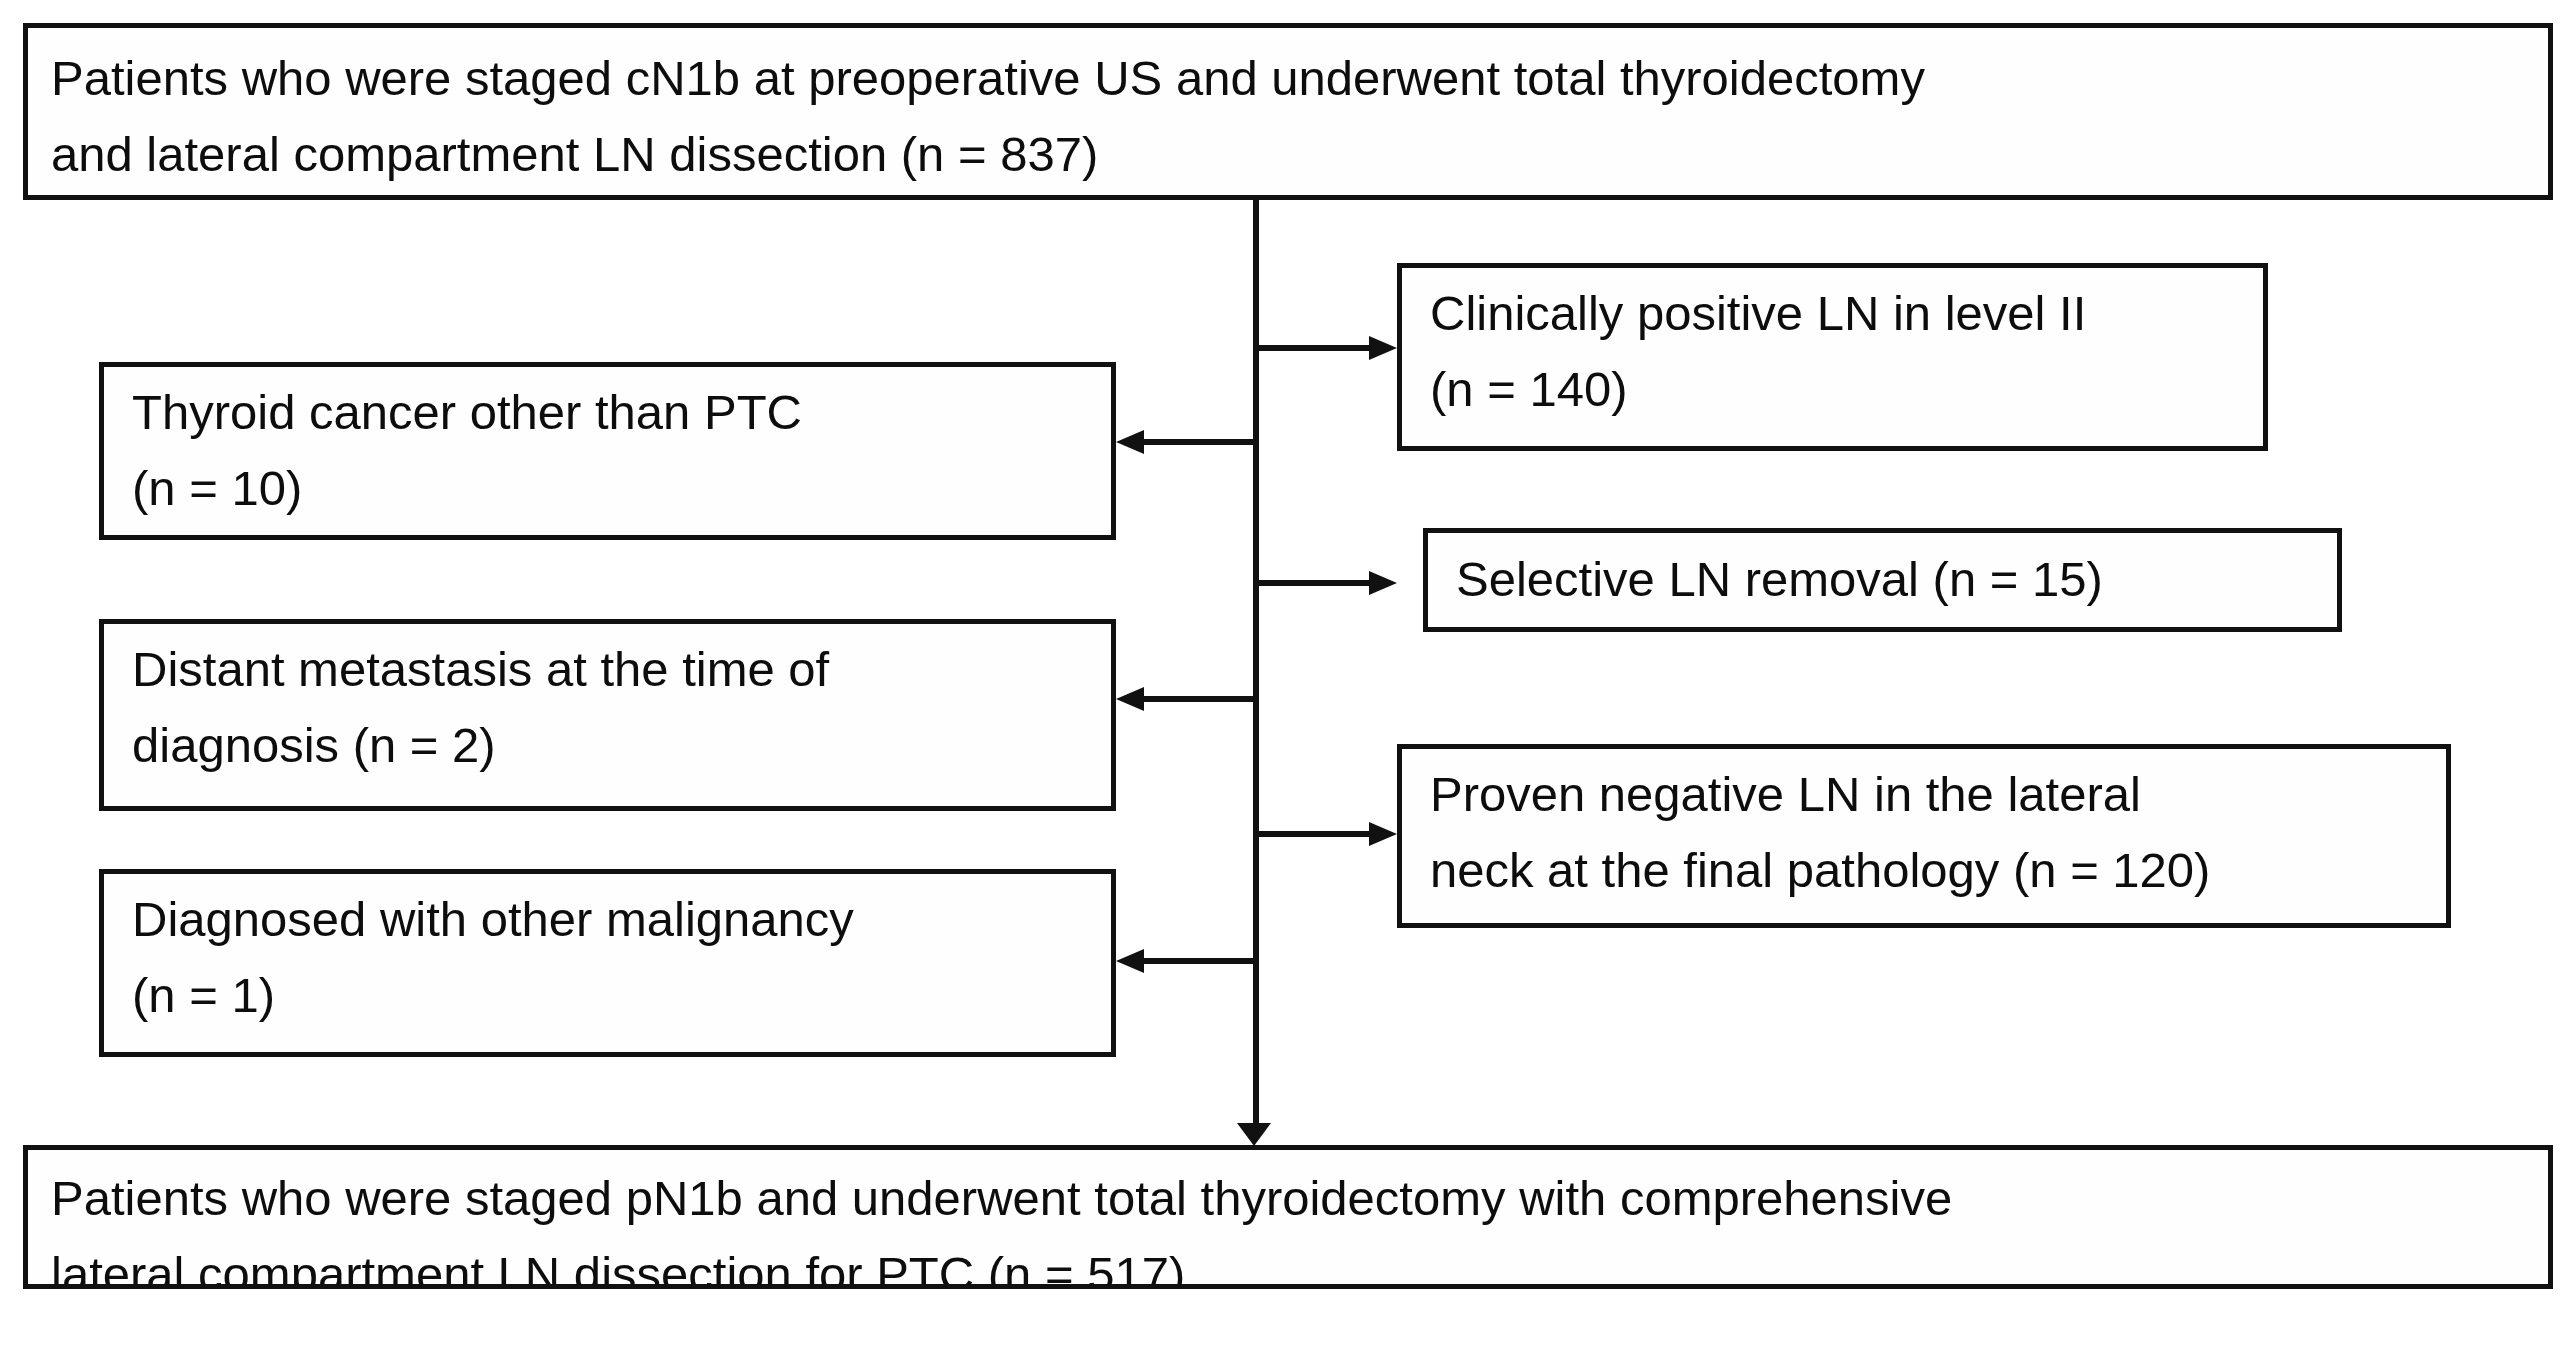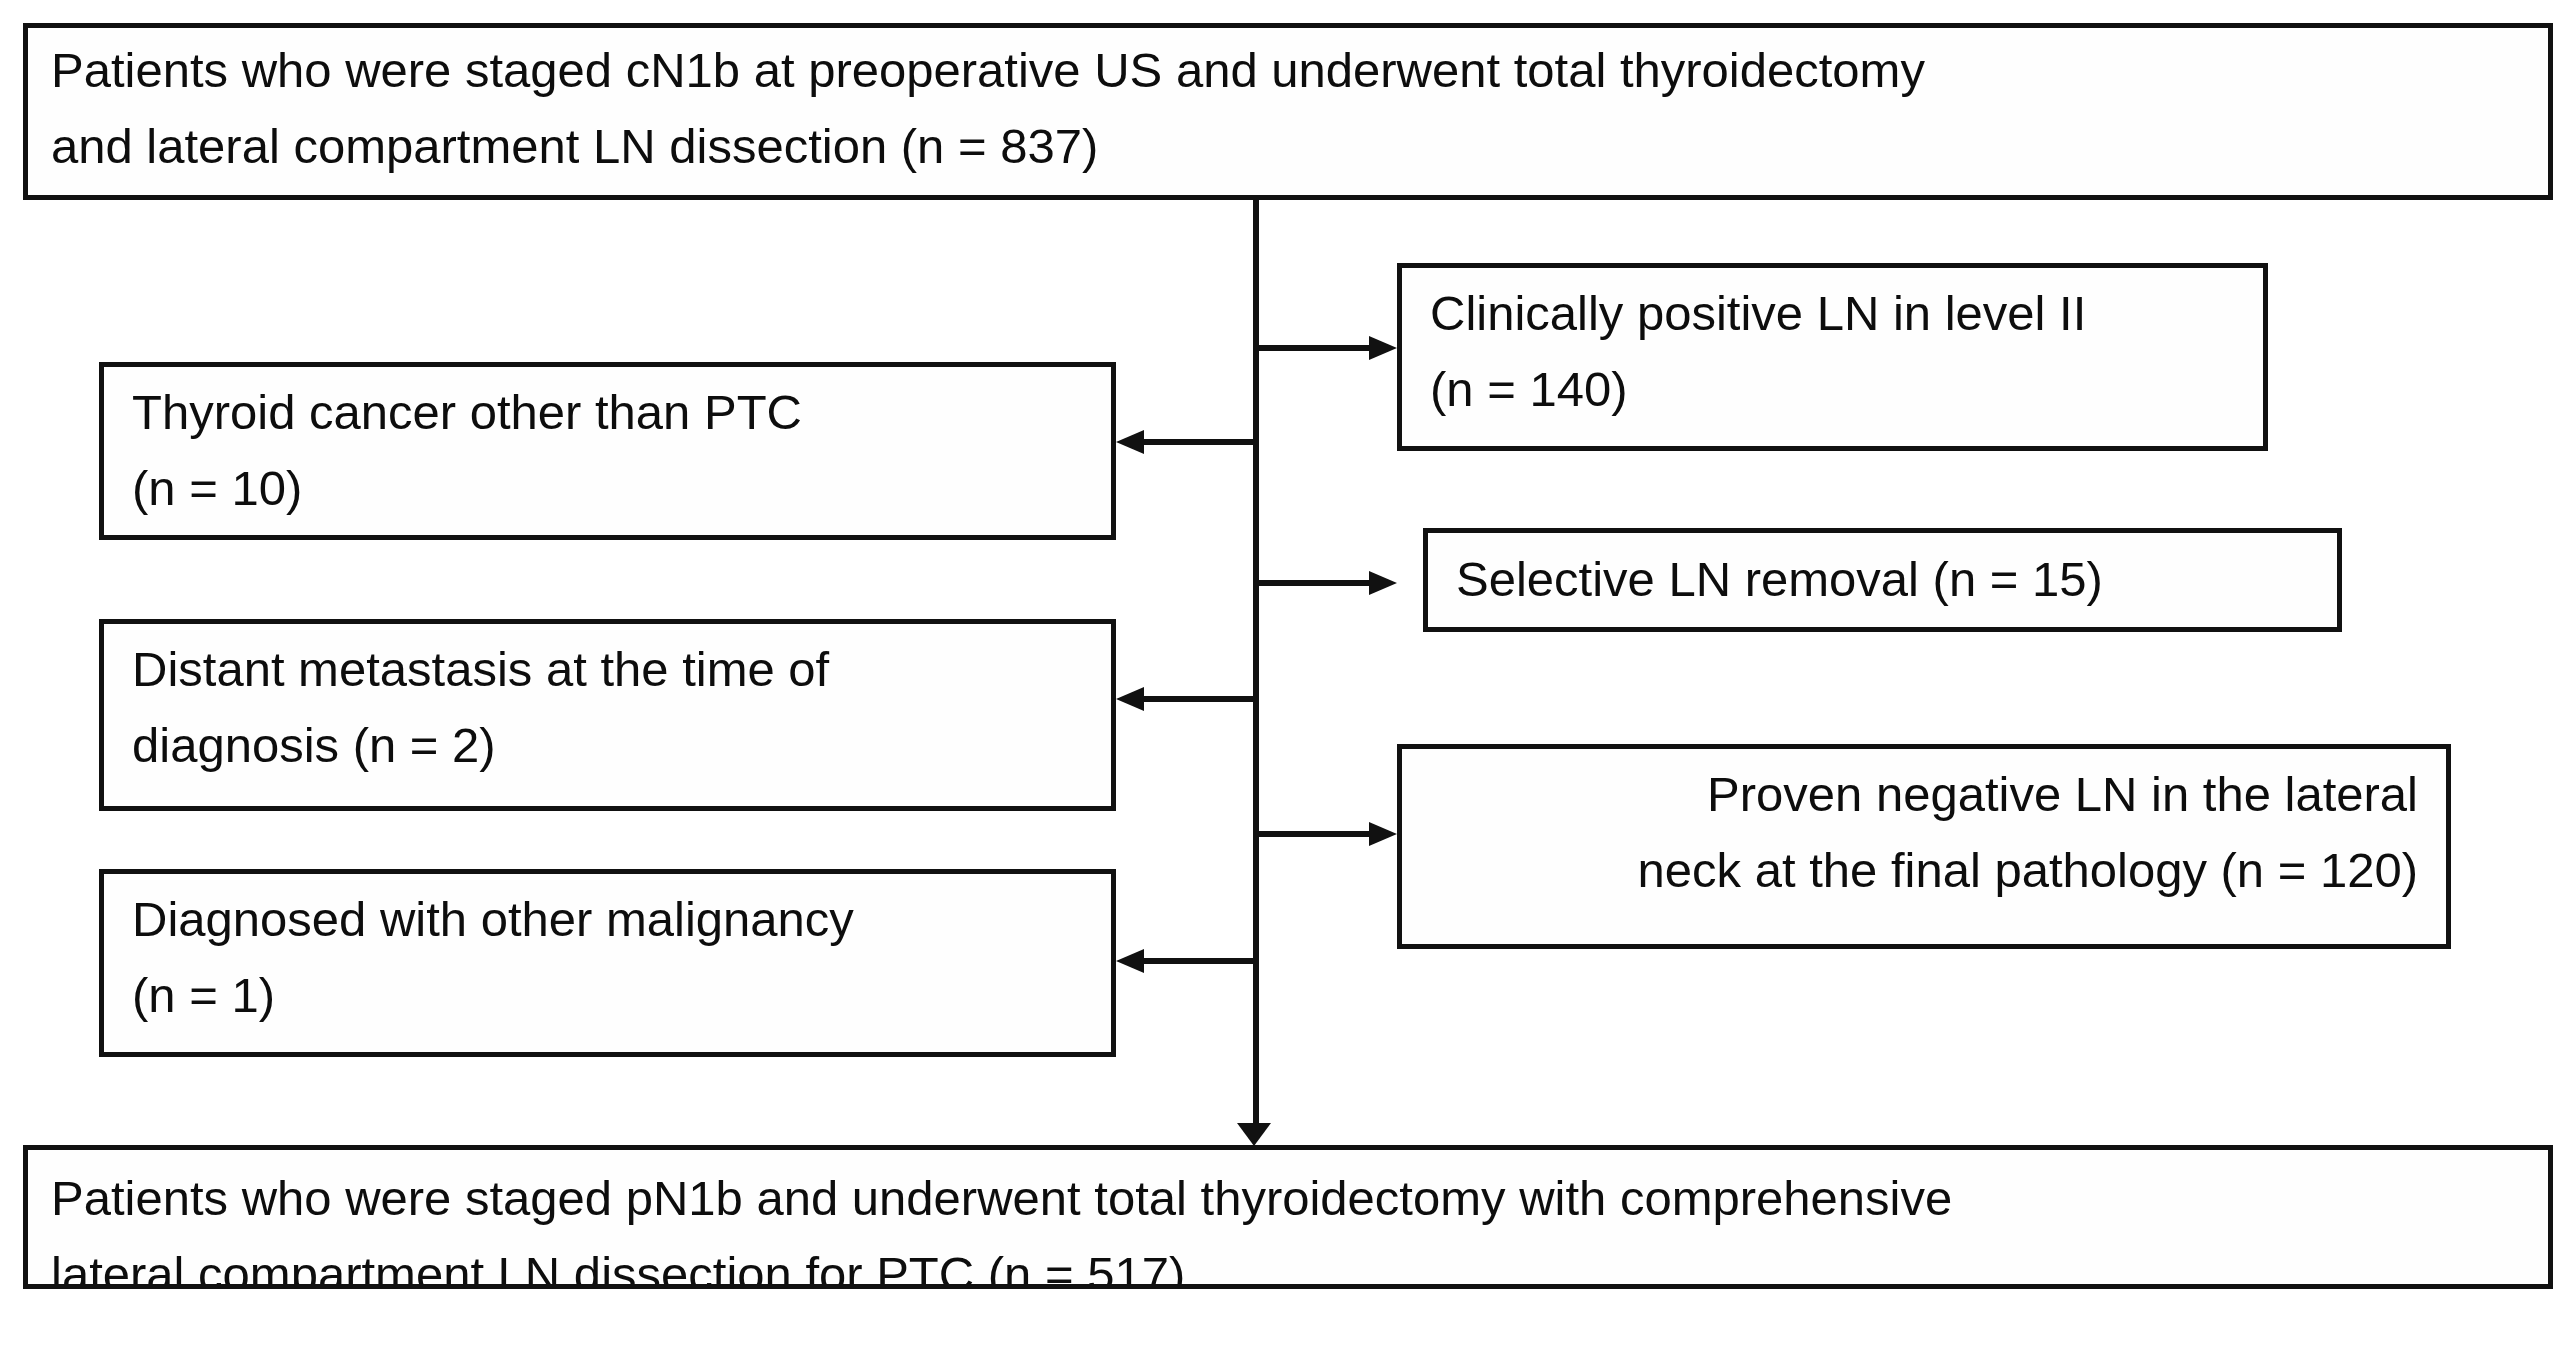--- a/index.html
+++ b/index.html
@@ -18,21 +18,21 @@
   .box {
     position: absolute;
     box-sizing: border-box;
     border: 5.8px solid #111111;
     background: #fefefe;
     font-size: 49px;
     line-height: 76px;
     white-space: nowrap;
     overflow: hidden;
   }
-  .box.wide   { padding: 4px 23px; }
+  .box.wide   { padding: 12px 23px; }
   .box.side   { padding: 6.6px 28px; }
   .box.single { padding: 7.5px 28px; margin-left: 26px; }
   .box.endpad { padding: 10px 23px; }
 
   
   .vline, .hline {
     position: absolute;
     background: #111111;
   }
   .vline { width: 5.8px; }
@@ -59,21 +59,21 @@
     border-left: 17.4px solid transparent;
     border-right: 17.4px solid transparent;
   }
 
   
   #start-box  { left: 23px;   top: 23px;   width: 2530px; height: 177px; }
   #right1-box { left: 1397px; top: 263px;  width: 871px; height: 188px; }
   #left1-box  { left: 99px;  top: 362px;  width: 1017px; height: 178px; }
   #right2-box { left: 1397px; top: 528px;  width: 919px; height: 104px; }
   #left2-box  { left: 99px;  top: 619px;  width: 1017px; height: 192px; }
-  #right3-box { left: 1397px; top: 744px;  width: 1054px; height: 205px; text-align: right; }
+  #right3-box { left: 1397px; top: 744px;  width: 1054px; height: 184px; }
   #left3-box  { left: 99px;  top: 869px; width: 1017px; height: 188px; }
   #end-box    { left: 23px;   top: 1145px; width: 2530px; height: 144px; }
 
   #main-vline { left: 1253px; top: 199px; height: 925px; }
 
   #r1-line { left: 1255px; top: 345px;  width: 116px; }
   #r2-line { left: 1255px; top: 580px;  width: 116px; }
   #r3-line { left: 1255px; top: 831px; width: 116px; }
   #l1-line { left: 1141px; top: 439px;  width: 116px; }
   #l2-line { left: 1141px; top: 696px;  width: 116px; }

